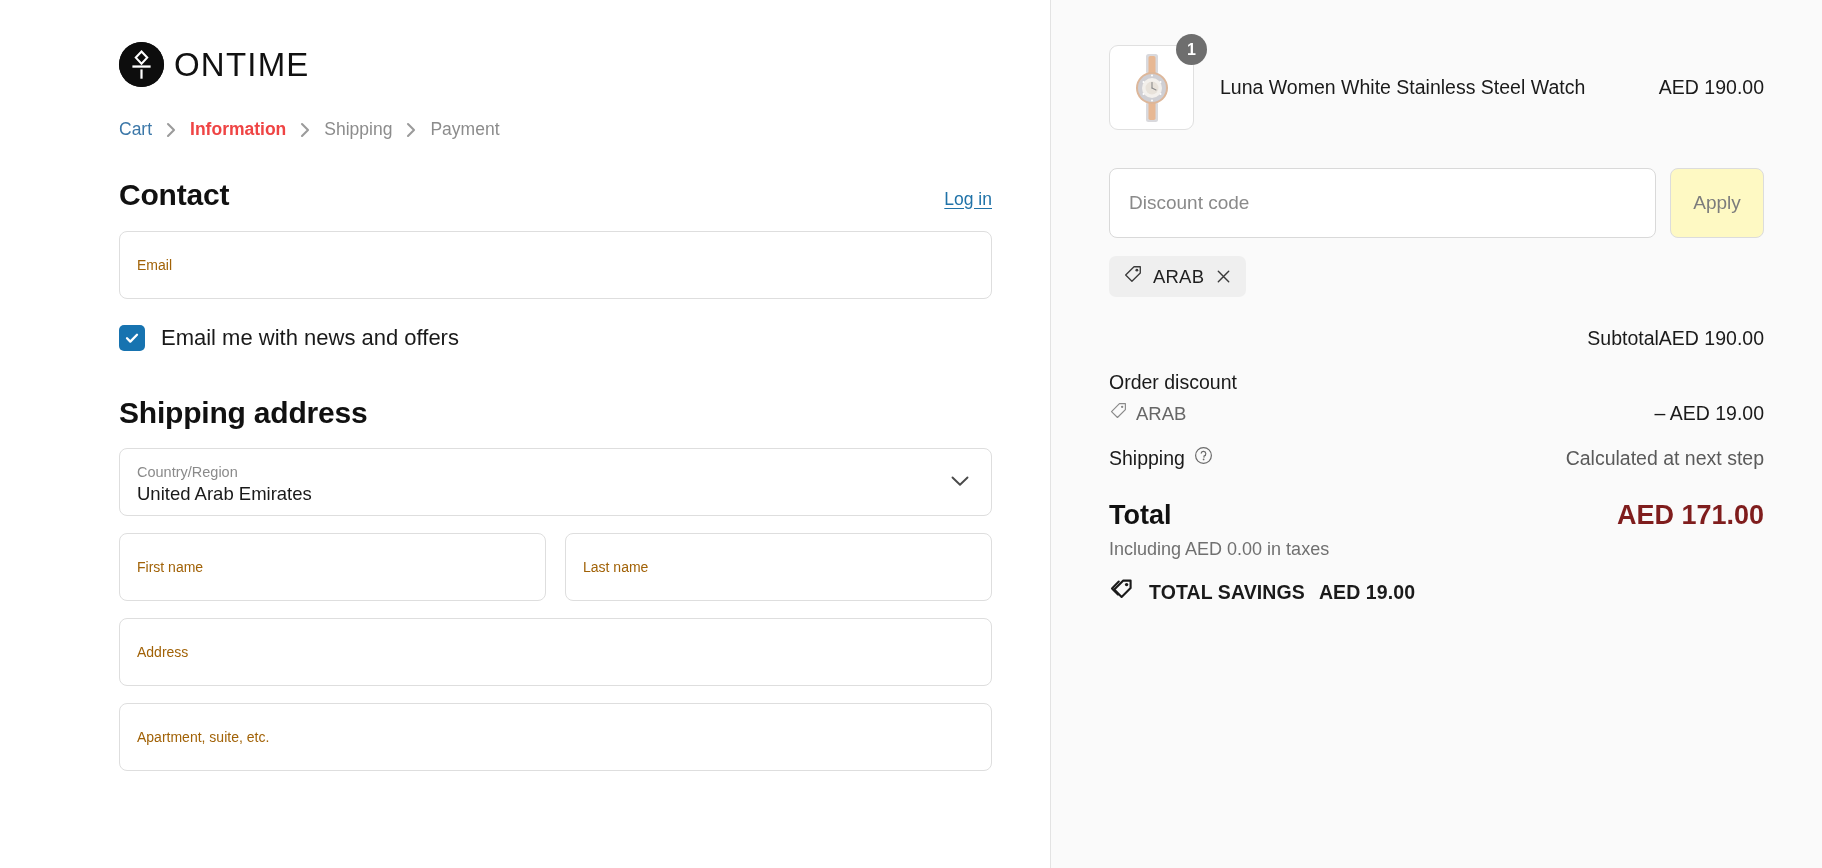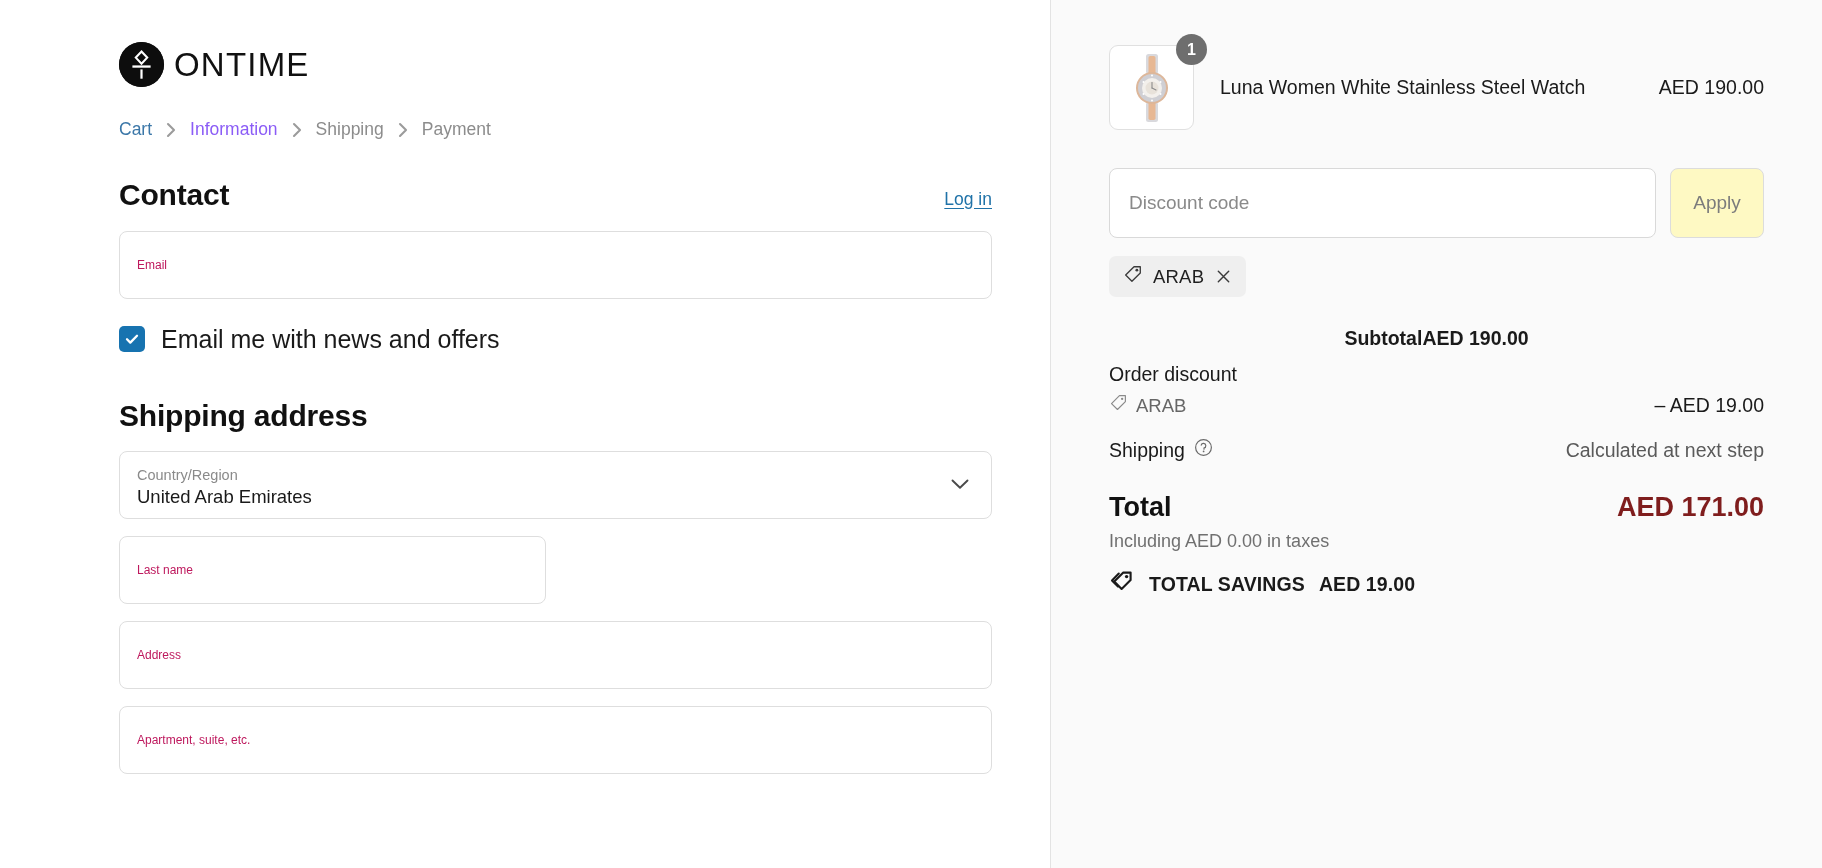--- a/index.html
+++ b/index.html
@@ -65,21 +65,21 @@
   
   .breadcrumb {
     display: flex;
     align-items: center;
     gap: 0px;
     font-size: 17.5px;
     margin-bottom: 38px;
   }
   .crumb { color: #8c8c8c; white-space: nowrap; }
   .crumb.link { color: #3b77a8; }
-  .crumb.active { color: #8b5cf6; font-weight: 400; }
+  .crumb.active { color: #ef4444; font-weight: 700; }
   .crumb-sep {
     display: inline-flex;
     align-items: center;
     justify-content: center;
     width: 38px;
     color: #9b9b9b;
     font-size: 15px;
   }
 
   
@@ -120,22 +120,22 @@
     height: 68px;
     border: 1px solid #dedede;
     border-radius: 8px;
     background: #ffffff;
     display: flex;
     align-items: center;
     padding: 0 17px;
     position: relative;
   }
   .field .ph {
-    font-size: 12px;
-    color: #be185d;
+    font-size: 14px;
+    color: #a16207;
     text-align: center;
   }
   .field-row {
     display: flex;
     gap: 19px;
     width: 873px;
   }
   .field.half {
     width: 427px;
   }
@@ -178,21 +178,21 @@
     height: 26px;
     border-radius: 5px;
     background: #1773b0;
     display: flex;
     align-items: center;
     justify-content: center;
     flex: none;
     cursor: pointer;
   }
   .check-label {
-    font-size: 25px;
+    font-size: 22px;
     color: #1a1a1a;
   }
 
   
   .right-panel {
     width: 771px;
     height: 868px;
     background: #fafafa;
     padding: 45px 58px 0 58px;
     position: relative;
@@ -295,23 +295,22 @@
     font-size: 18.5px;
     color: #1f1f1f;
     letter-spacing: 0.2px;
   }
   .chip-x { cursor: pointer; display: flex; align-items: center; }
 
   
   .sum-row {
     display: flex;
     align-items: center;
-    justify-content: center;
-    margin-bottom: 13px;
-    font-weight: bold;
+    justify-content: flex-end;
+    margin-bottom: 21px;
   }
   .sum-label { font-size: 19.5px; color: #1a1a1a; }
   .sum-value { font-size: 19.5px; color: #1a1a1a; }
 
   .discount-block { margin-bottom: 21px; }
   .discount-title { font-size: 19.5px; color: #1a1a1a; margin-bottom: 8px; }
   .discount-detail {
     display: flex;
     align-items: center;
     justify-content: space-between;
@@ -443,20 +442,23 @@
         <span class="chev">
           <svg width="18" height="11" viewBox="0 0 18 11" aria-hidden="true">
               <path d="M1.5 1.5 L9 8.8 L16.5 1.5" fill="none" stroke="#4a4a4a" stroke-width="1.9" stroke-linecap="round" stroke-linejoin="round"></path>
             </svg>
         </span>
       </div>
 
       <div class="spacer-16"></div>
 
       <div class="field-row">
+        <div class="field half">
+          <span class="ph">First name</span>
+        </div>
         <div class="field half">
           <span class="ph">Last name</span>
         </div>
       </div>
 
       <div class="spacer-16"></div>
 
       <div class="field">
         <span class="ph">Address</span>
       </div>

